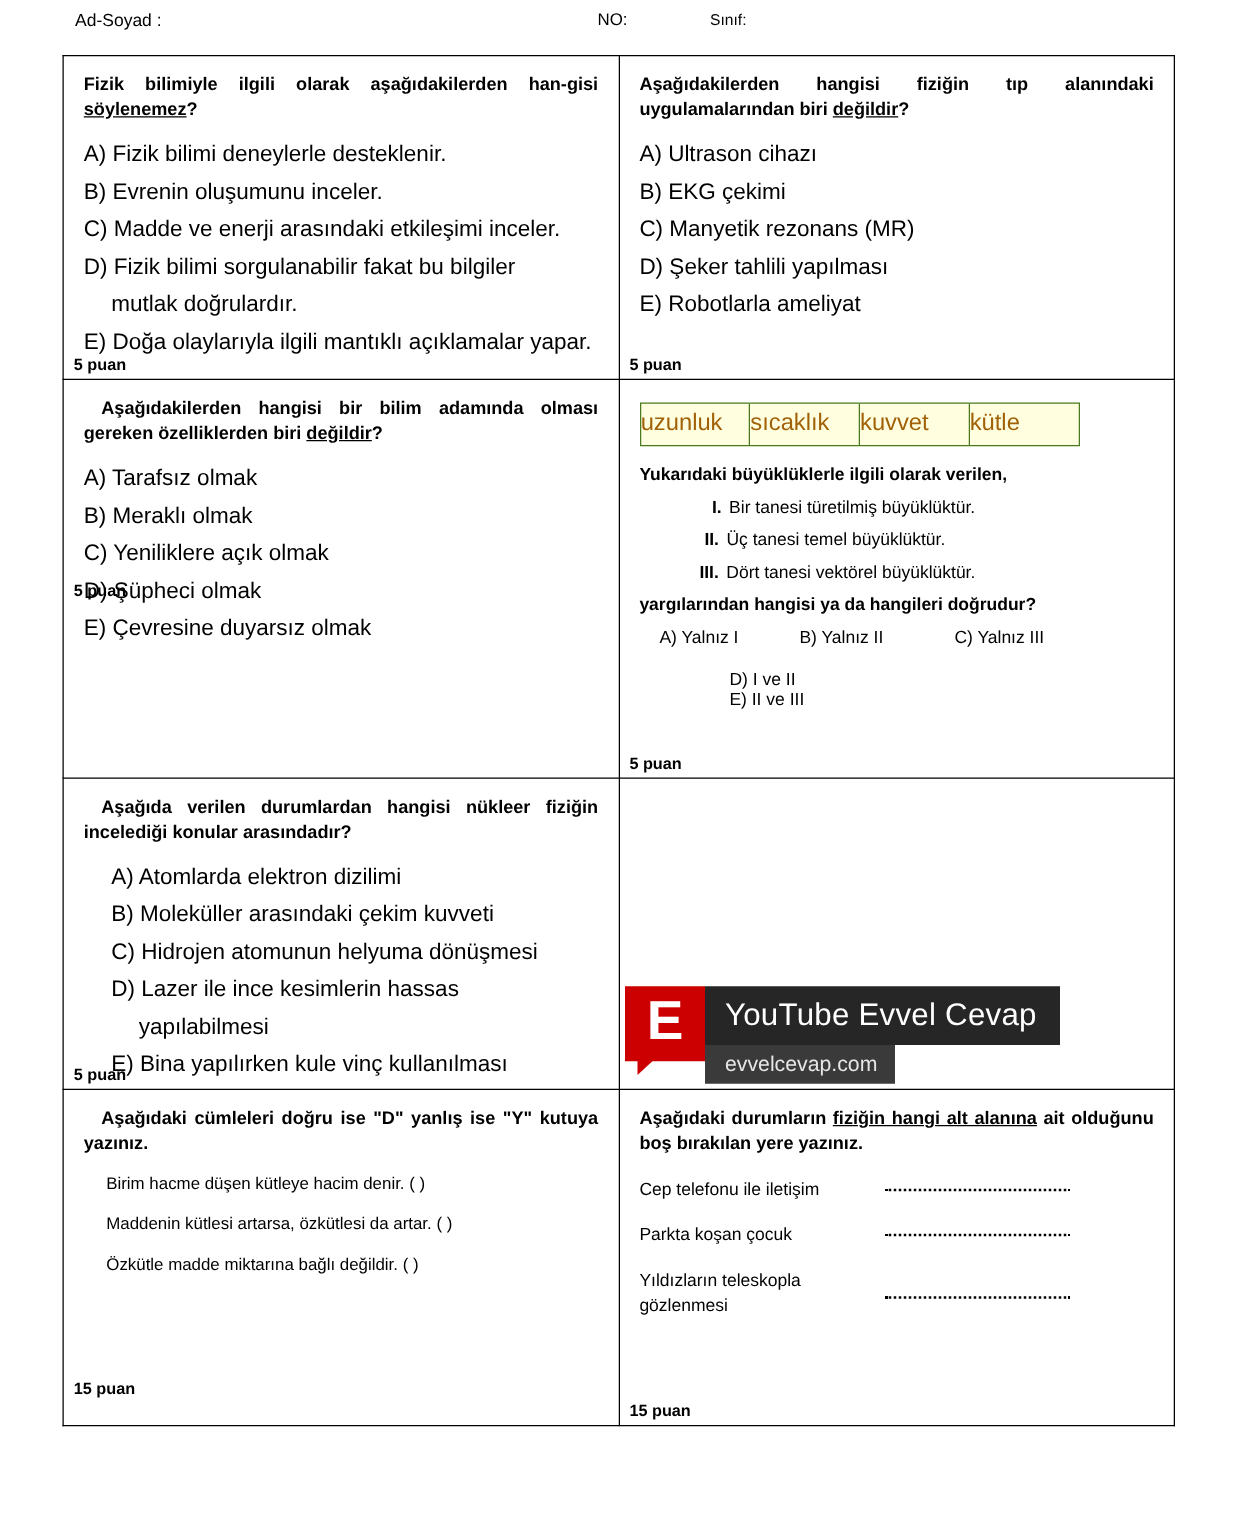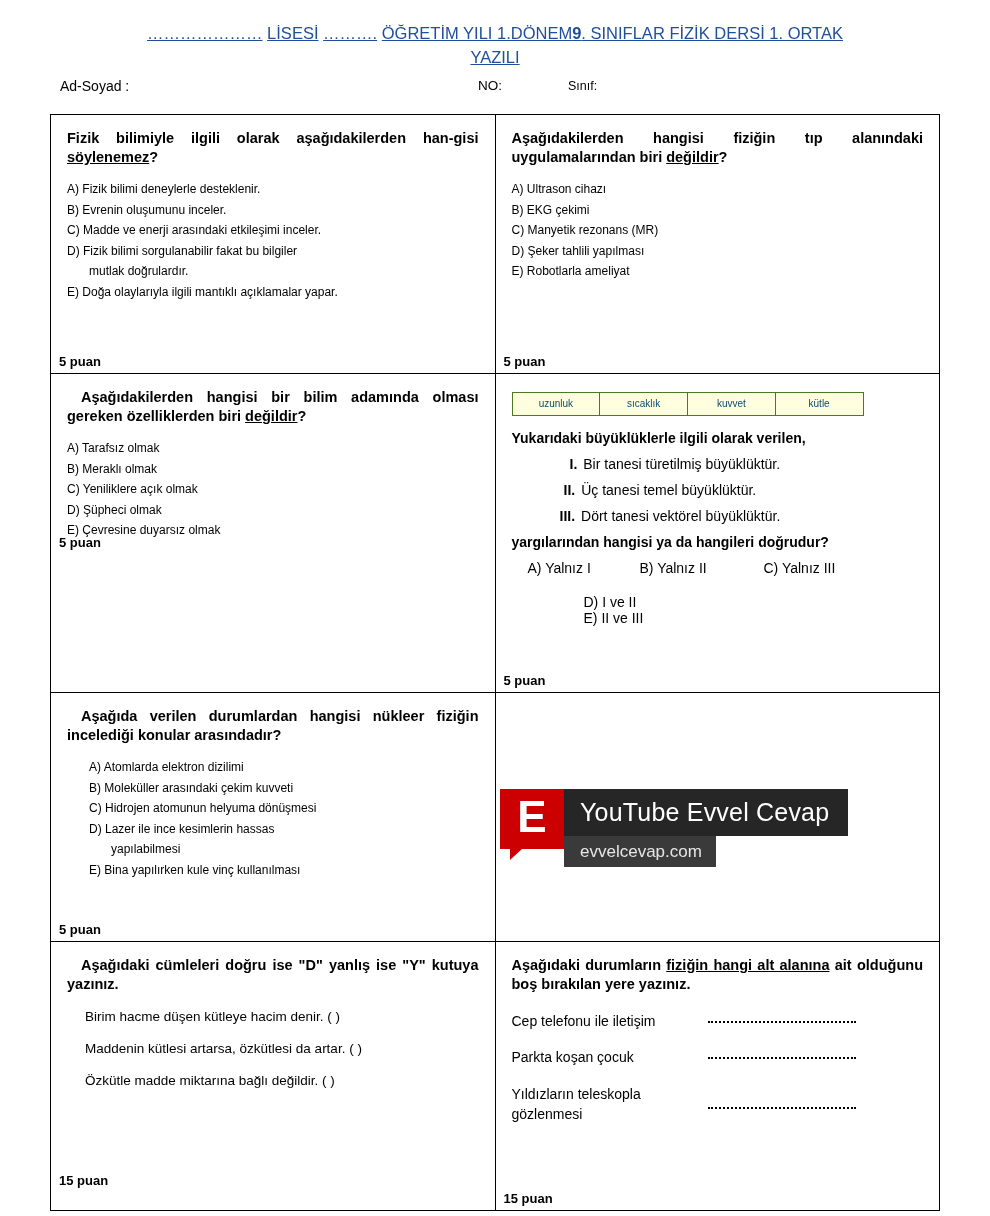--- a/index.html
+++ b/index.html
@@ -91,21 +91,21 @@
     margin-bottom: 12px;
     text-align: justify;
   }
   .q-stem.indent {
     text-indent: 14px;
   }
   .q-stem .u {
     text-decoration: underline;
   }
   .opt {
-    font-size: 12px;
+    font-size: 18px;
     line-height: 1.55;
     margin: 2px 0;
   }
   .opt.cont {
     padding-left: 22px;
   }
   .puan {
     font-weight: bold;
     font-size: 13px;
     position: absolute;
@@ -121,25 +121,25 @@
   .mag-row {
     display: flex;
     border: 1px solid #4a7a1f;
     background: #ffffe0;
     width: 352px;
     margin: 4px 0 14px 0;
     box-sizing: border-box;
   }
   .mag-row .mag {
     flex: 1;
-    text-align: center;
-    font-size: 10px;
+    text-align: left;
+    font-size: 19px;
     padding: 5px 0 6px 0;
     border-right: 1px solid #4a7a1f;
-    color: #0c4a6e;
+    color: #a16207;
   }
   .mag-row .mag:last-child { border-right: none; }
   .lead {
     font-weight: bold;
     font-size: 14px;
     margin-bottom: 10px;
   }
   .roman {
     font-size: 14px;
     margin: 10px 0 10px 14px;
@@ -233,28 +233,20 @@
     line-height: 31px;
     padding: 0 14px 0 16px;
     display: inline-block;
   }
 </style>
 </head>
 <body>
 
 <div class="page">
 
-  <div class="doc-title">
-    <span class="u">…………………</span>
-    <span class="u">LİSESİ</span>
-    <span class="u">……….</span>
-    <span class="u">ÖĞRETİM YILI 1.DÖNEM</span><span class="u b">9</span><span class="u">. SINIFLAR FİZİK DERSİ 1. ORTAK</span>
-    <br>
-    <span class="u">YAZILI</span>
-  </div>
 
   <div class="idline">
     <span class="namelbl">Ad-Soyad  :</span>
     <span class="nolbl">NO:</span>
     <span class="siniflbl">Sınıf:</span>
   </div>
 
   <table class="exam">
 
     <tbody>

